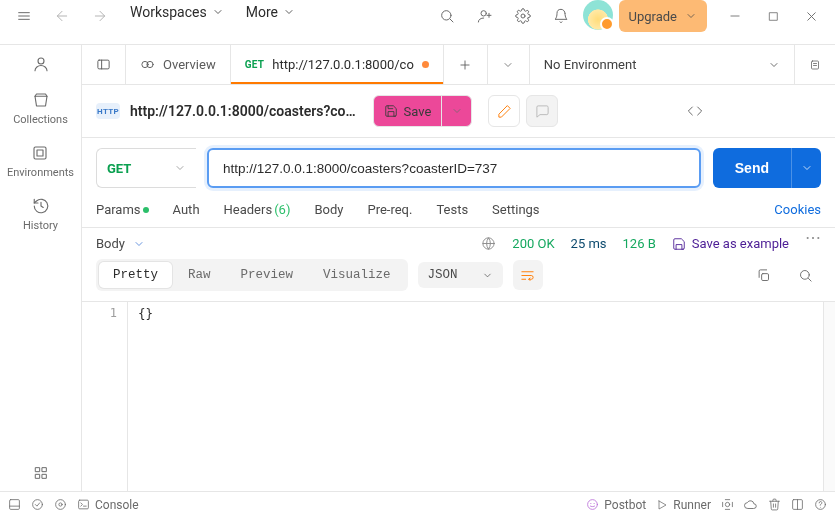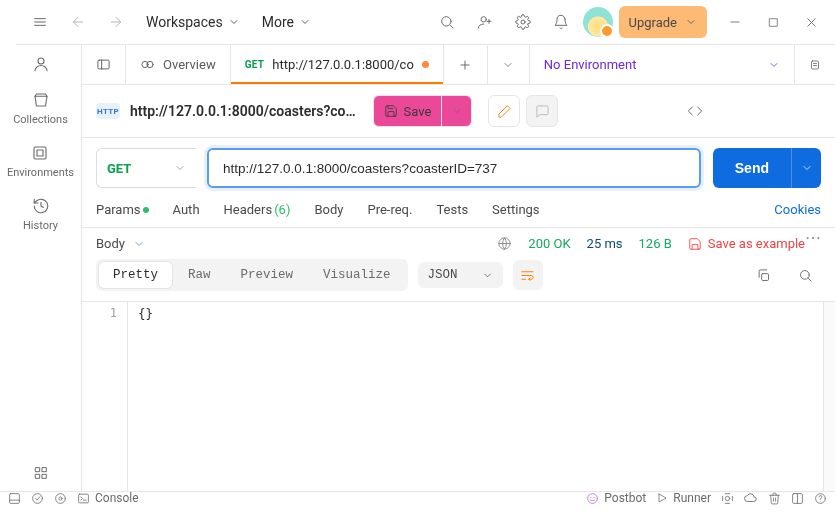--- a/index.html
+++ b/index.html
@@ -21,23 +21,23 @@
   html,body{margin:0;padding:0;height:100%;width:100%}
   body{
     width:835px;height:517px;
     font-family:-apple-system,BlinkMacSystemFont,"Segoe UI",Roboto,Helvetica,Arial,"Inter",sans-serif;
     font-size:13px;color:var(--text);background:var(--bg);
     overflow:hidden;
   }
 
   
   .topbar{
-    height:45px;display:flex;align-items:center;
+    height:45px;display:flex;align-items:flex-start;
     border-bottom:1px solid var(--border);
-    padding:0 8px;gap:6px;margin-left:16px;
+    padding:0 8px;gap:6px;
   }
   .icon-btn{
     width:32px;height:32px;border:none;background:transparent;border-radius:6px;
     display:flex;align-items:center;justify-content:center;cursor:pointer;color:#6b6b6b;
   }
   .nav-chevron{color:#b5b5b5}
   .top-text{display:flex;align-items:center;gap:5px;padding:4px 8px;border-radius:6px;cursor:pointer;font-size:14px;color:#2c2c2c}
   .top-spacer{flex:1}
   .chip{
     background:#fdba74;border-radius:6px;height:32px;padding:0 10px;
@@ -74,21 +74,21 @@
   }
   .tab.active{color:#2c2c2c}
   .tab.active::after{
     content:"";position:absolute;left:0;right:0;bottom:0;height:2px;background:var(--orange);
   }
   .tab .method-mini{font-weight:700;font-size:10px;color:var(--green);letter-spacing:.3px}
   .tab .dot{width:7px;height:7px;border-radius:50%;background:#ff8a3b;flex:0 0 auto}
   .tab .title{white-space:nowrap;overflow:hidden;text-overflow:ellipsis;max-width:145px}
   .tab.new{justify-content:center;width:44px}
   .tab.dropdown{justify-content:center;width:42px}
-  .tab.env{flex:1;color:#6d28d9}
+  .tab.env{flex:1;color:#404040}
   .tab.right-ic{width:40px;justify-content:center;border-right:none}
 
   
   .req-head{
     display:flex;align-items:center;gap:10px;padding:10px 14px;border-bottom:1px solid var(--border);
   }
   .http-ic{
     width:24px;height:16px;border-radius:4px;background:#e7f0fb;color:#3878c8;font-size:8px;font-weight:700;
     display:flex;align-items:center;justify-content:center;letter-spacing:.3px;
   }
@@ -138,21 +138,21 @@
   .req-tabs .count{color:#2bbf6a}
   .req-tabs .spacer{flex:1}
   .req-tabs .cookies{color:var(--link);cursor:pointer}
 
   
   .resp-head{
     display:flex;align-items:center;padding:8px 14px;gap:16px;color:#4a4a4a;font-size:13px;
   }
   .resp-head .body-sel{display:flex;align-items:center;gap:8px;cursor:pointer}
   .resp-head .status{color:#15a85f}
-  .resp-head .right{margin-left:auto;display:flex;align-items:flex-start;color:#ef4444}
+  .resp-head .right{margin-left:auto;display:flex;align-items:flex-start;gap:16px;color:#4c1d95}
   .resp-head .save-example{display:flex;align-items:center;gap:6px;cursor:default}
 
   
   .resp-toolbar{
     display:flex;align-items:center;gap:10px;padding:0 14px 10px 14px;font-family:Liberation Mono, monospace;
   }
   .seggroup{display:flex;background:#f3f3f3;border-radius:6px;padding:3px;gap:2px}
   .seg{
     padding:6px 14px;border-radius:5px;font-size:12.5px;color:#6b6b6b;cursor:pointer
   }
@@ -170,21 +170,21 @@
   .gutter{
     width:46px;border-right:1px solid var(--border);text-align:right;padding:4px 10px 4px 4px;color:#9e9e9e;font-family:ui-monospace,Menlo,Consolas,monospace;font-size:12px;background:#fff;
   }
   .code{
     flex:1;padding:4px 10px;font-family:ui-monospace,Menlo,Consolas,monospace;font-size:12.5px;color:#2c2c2c;white-space:pre;overflow:auto;
   }
   .vscroll{width:12px;border-left:1px solid var(--border);background:#fafafa}
 
   
   .footer{
-    height:26px;border-top:1px solid var(--border);display:flex;align-items:flex-end;padding:12px 8px;gap:10px;color:#6b6b6b;font-size:12px;
+    height:26px;border-top:1px solid var(--border);display:flex;align-items:center;padding:0 8px;gap:10px;color:#6b6b6b;font-size:12px;
   }
   .footer .spacer{flex:1}
   .footer .item{display:flex;align-items:center;gap:5px;cursor:pointer}
 
   
   svg{stroke:currentColor;fill:none;stroke-width:1.5;stroke-linecap:round;stroke-linejoin:round}
 </style>
 </head>
 <body>
 

